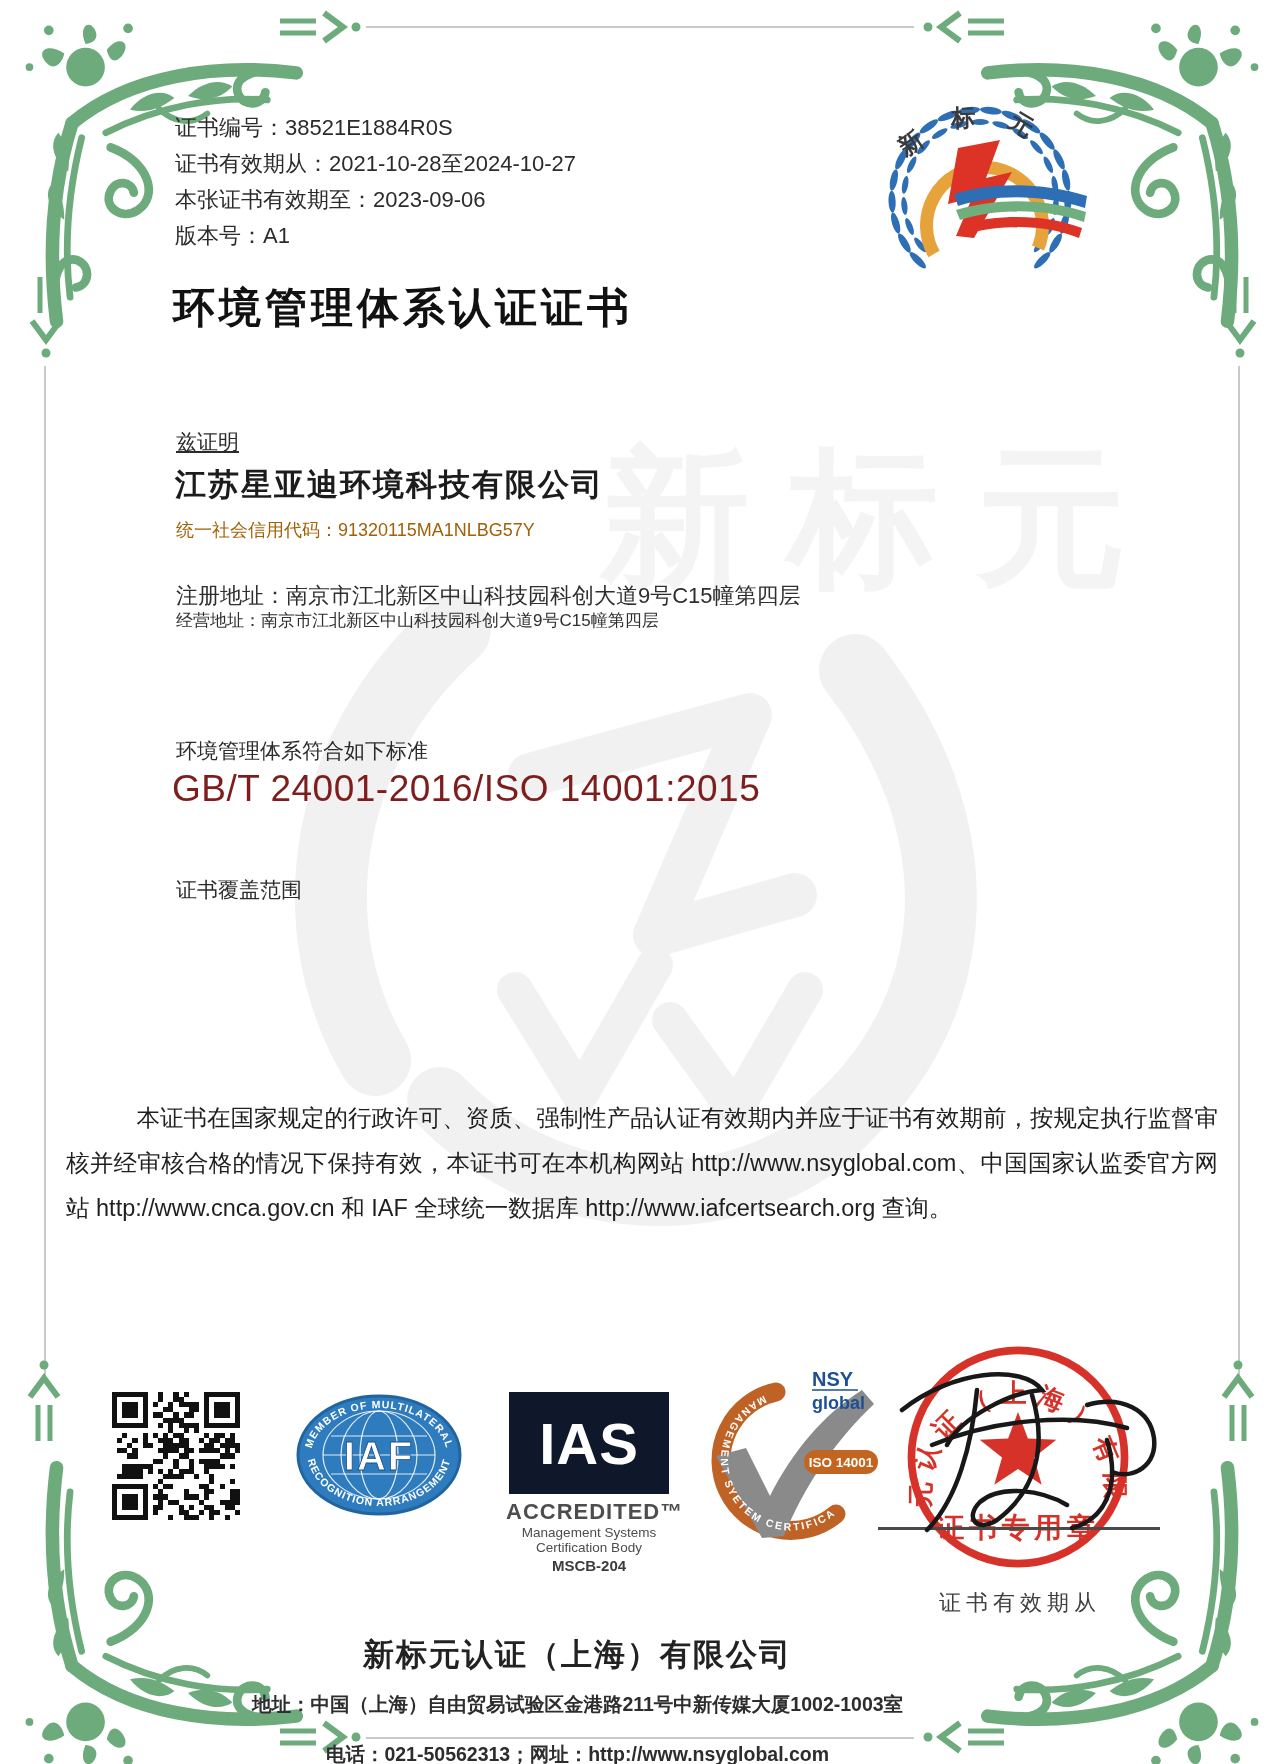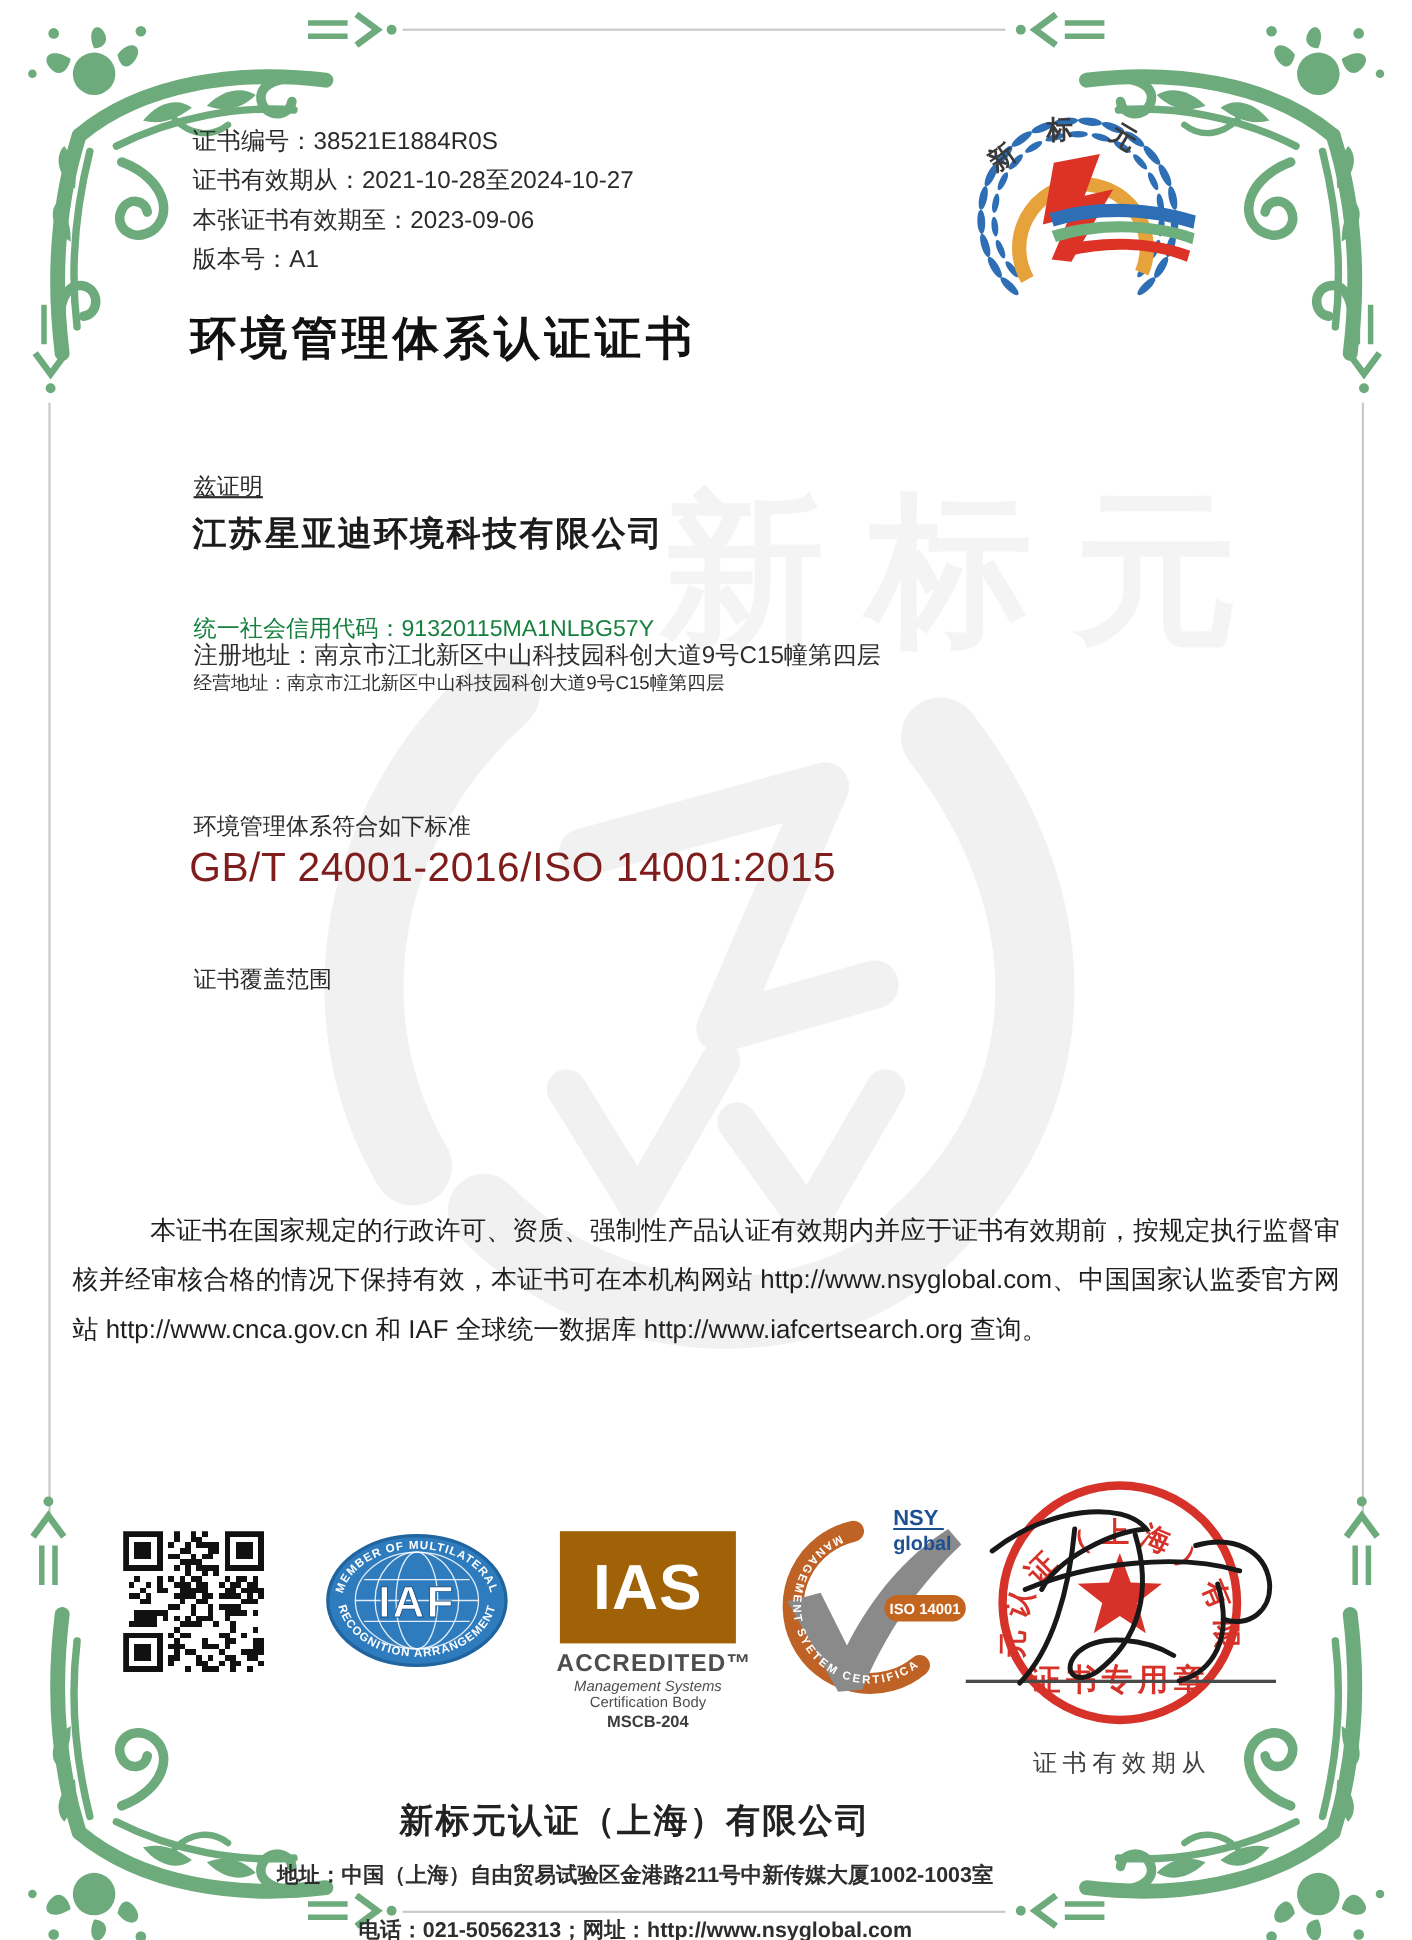--- a/index.html
+++ b/index.html
@@ -12,37 +12,37 @@
   
   .wm-text{position:absolute;left:600px;top:420px;font-size:150px;font-weight:bold;
            letter-spacing:38px;color:rgba(0,0,0,0.045);white-space:nowrap;}
   .wm-swoosh{position:absolute;left:230px;top:520px;opacity:0.05;}
   
   .hdr{position:absolute;left:175px;top:110px;font-size:22px;line-height:36px;color:#2b2b2b;}
   .logo{position:absolute;left:862px;top:86px;}
   .title{position:absolute;left:173px;top:280px;font-size:42px;font-weight:bold;letter-spacing:4px;color:#111;}
   .intro{position:absolute;left:176px;top:428px;font-size:21px;color:#2b2b2b;text-decoration:underline;}
   .company{position:absolute;left:175px;top:464px;font-size:31px;font-weight:bold;color:#1c1c1c;letter-spacing:2px;}
-  .credit{position:absolute;left:176px;top:518px;font-size:21px;color:#15803d;margin-top:39px;}
+  .credit{position:absolute;left:176px;top:518px;font-size:18px;color:#a16207;}
   .addr1{position:absolute;left:176px;top:581px;font-size:22px;color:#2e2e2e;}
   .addr2{position:absolute;left:176px;top:609px;font-size:17px;color:#2e2e2e;}
   .stdintro{position:absolute;left:176px;top:737px;font-size:21px;color:#2b2b2b;}
   .stdcode{position:absolute;left:172px;top:768px;font-size:37px;font-weight:normal;color:#7f1d1d;letter-spacing:0.5px;}
   .scopelabel{position:absolute;left:176px;top:876px;font-size:21px;color:#2b2b2b;}
   .scopetext{position:absolute;left:176px;top:911px;width:948px;font-size:23px;line-height:31px;color:#222;}
   .notice{position:absolute;left:66px;top:1096px;width:1152px;font-size:23.5px;line-height:45px;
           text-indent:3em;text-align:justify;color:#1f1f1f;}
   
   .qr{position:absolute;left:112px;top:1392px;}
   .iaf{position:absolute;left:294px;top:1392px;}
   .ias{position:absolute;left:506px;top:1392px;width:166px;text-align:center;}
-  .ias-box{width:160px;height:102px;margin:0 auto;background:#a16207;display:flex;align-items:center;justify-content:center;}
+  .ias-box{width:160px;height:102px;margin:0 auto;background:#0f172a;display:flex;align-items:center;justify-content:center;}
   .ias-abbr{color:#fff;font-size:58px;font-weight:bold;letter-spacing:1px;}
   .ias-l1{margin-top:5px;font-size:22px;letter-spacing:1px;color:#4d4d4d;font-weight:bold;}
-  .ias-l2{font-size:13.5px;color:#4d4d4d;font-style:italic;}
+  .ias-l2{font-size:13.5px;color:#4d4d4d;}
   .ias-l3{font-size:13.5px;color:#4d4d4d;}
   .ias-l4{font-size:15px;font-weight:bold;color:#3c3c3c;margin-top:2px;}
   .nsy{position:absolute;left:686px;top:1366px;}
   .stamp{position:absolute;left:898px;top:1337px;z-index:1;}
   .sigline{position:absolute;left:878px;top:1527px;width:282px;height:3px;background:#4a4a4a;z-index:2;}
   .sig{position:absolute;left:872px;top:1350px;z-index:3;}
   .signer{position:absolute;left:918px;top:1588px;width:204px;text-align:center;font-size:22px;
           letter-spacing:5px;color:#3f3f3f;z-index:1;}
   
   .footer{position:absolute;left:90px;top:1634px;width:975px;text-align:center;}

